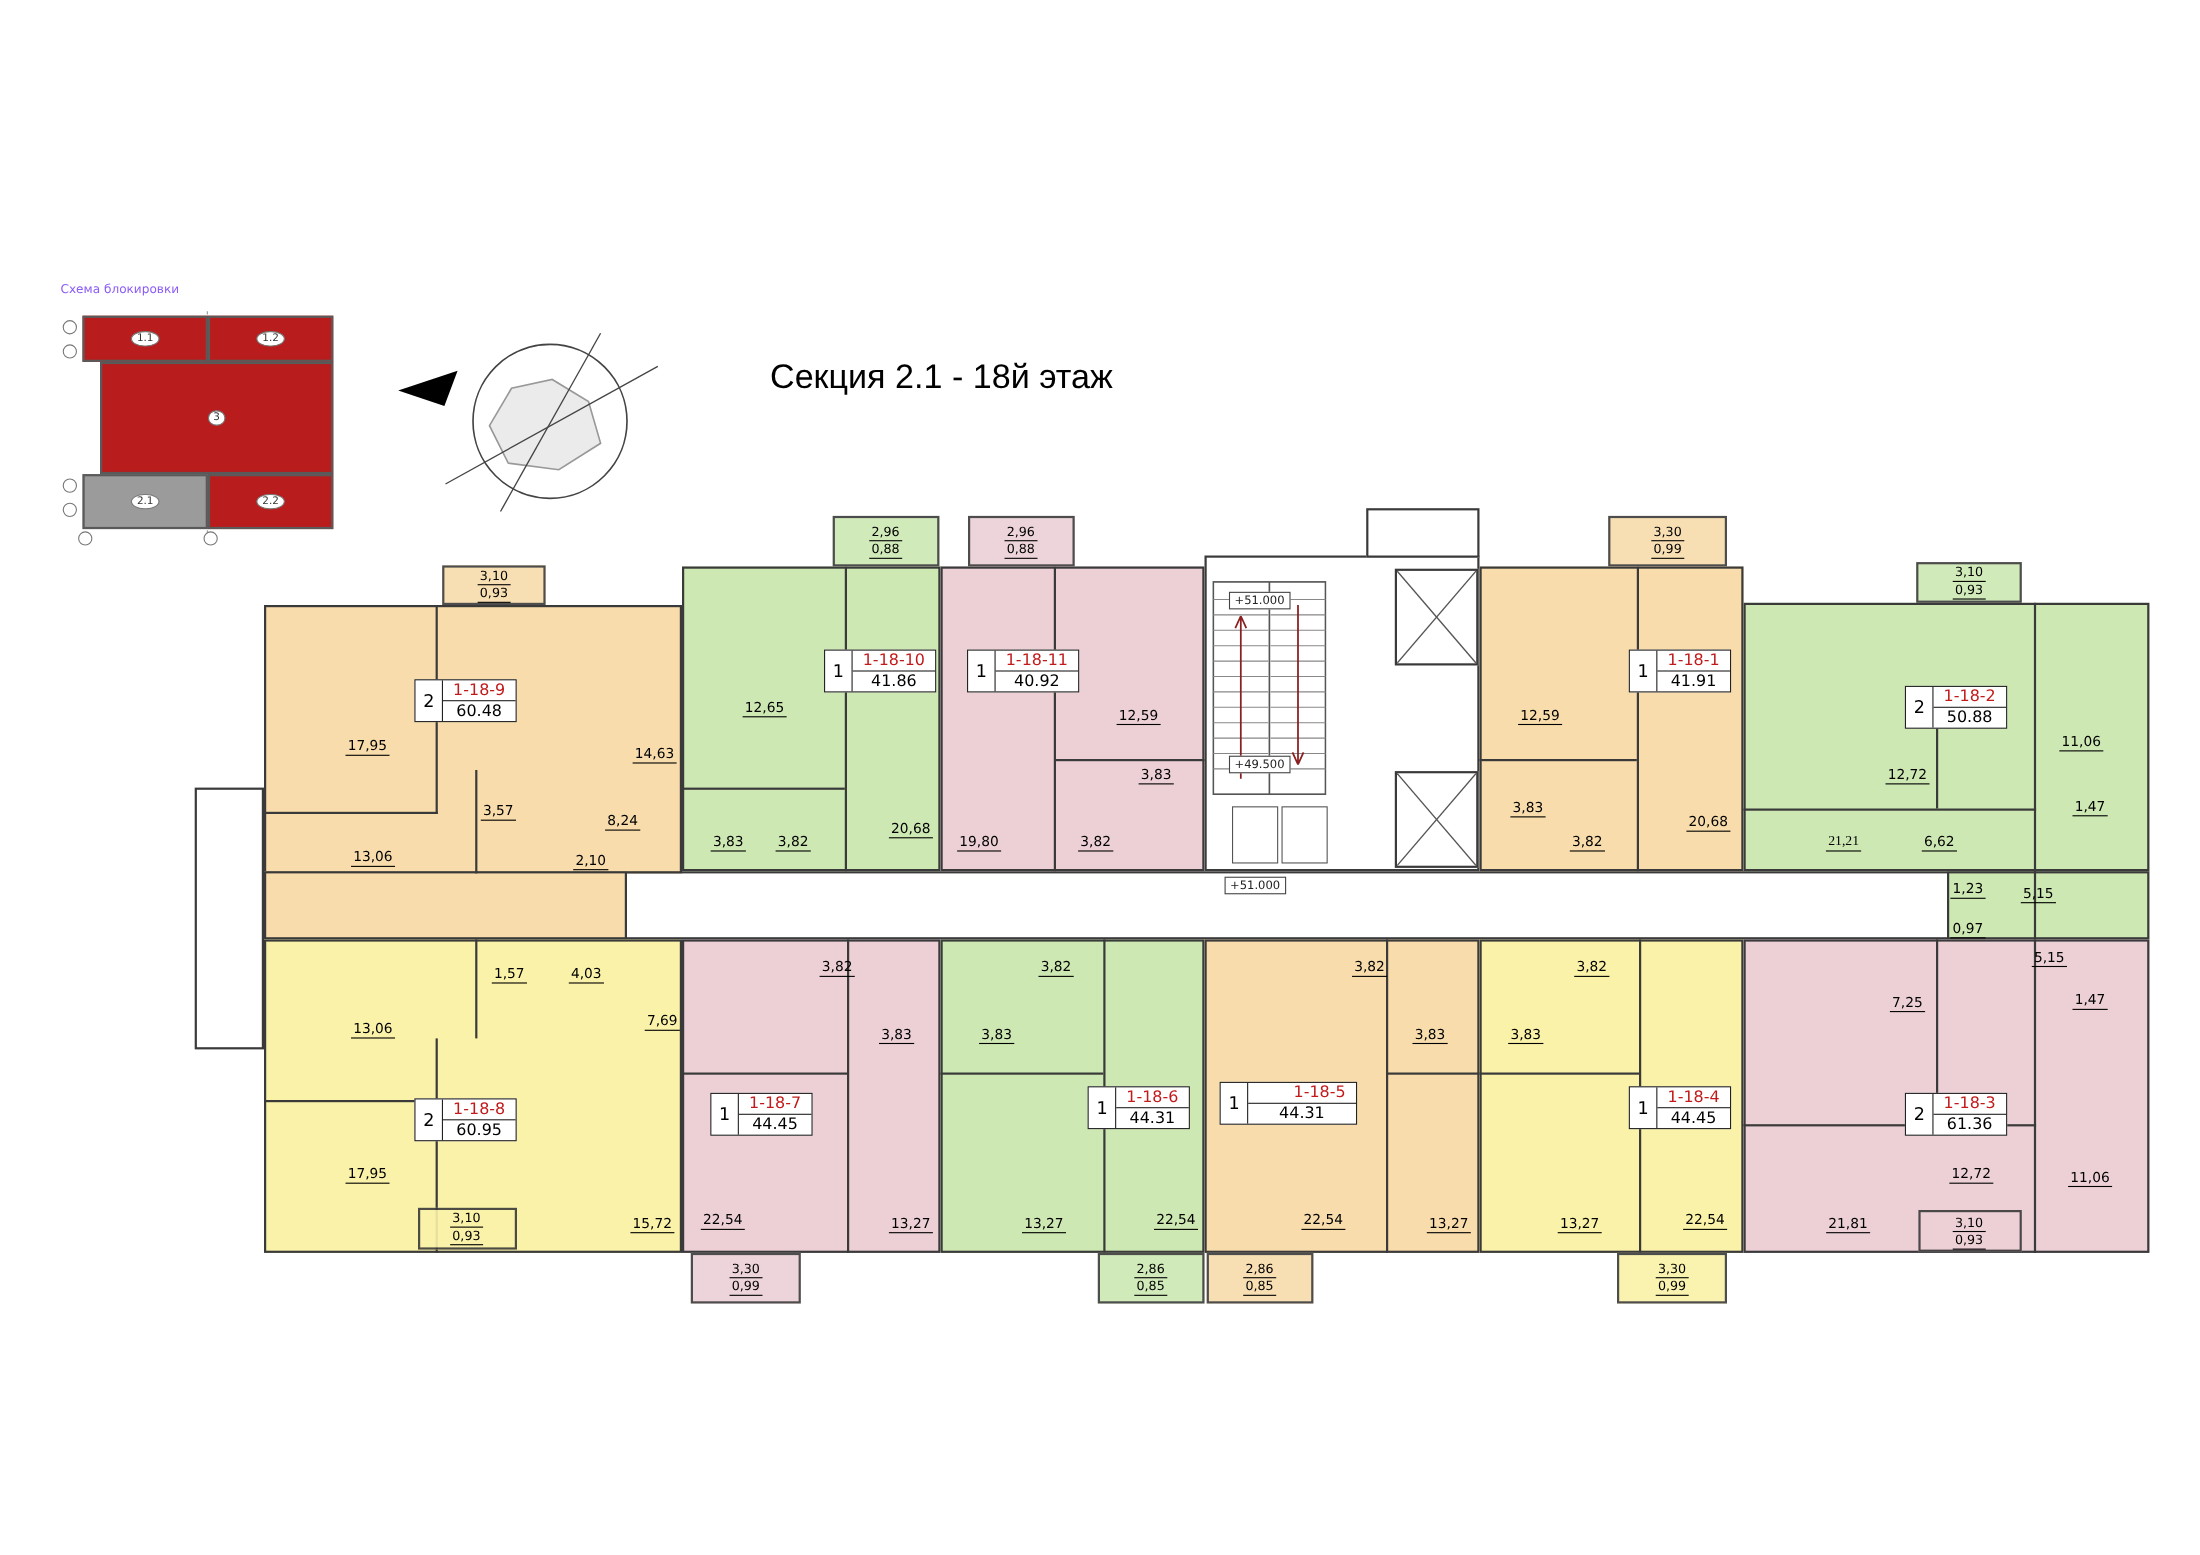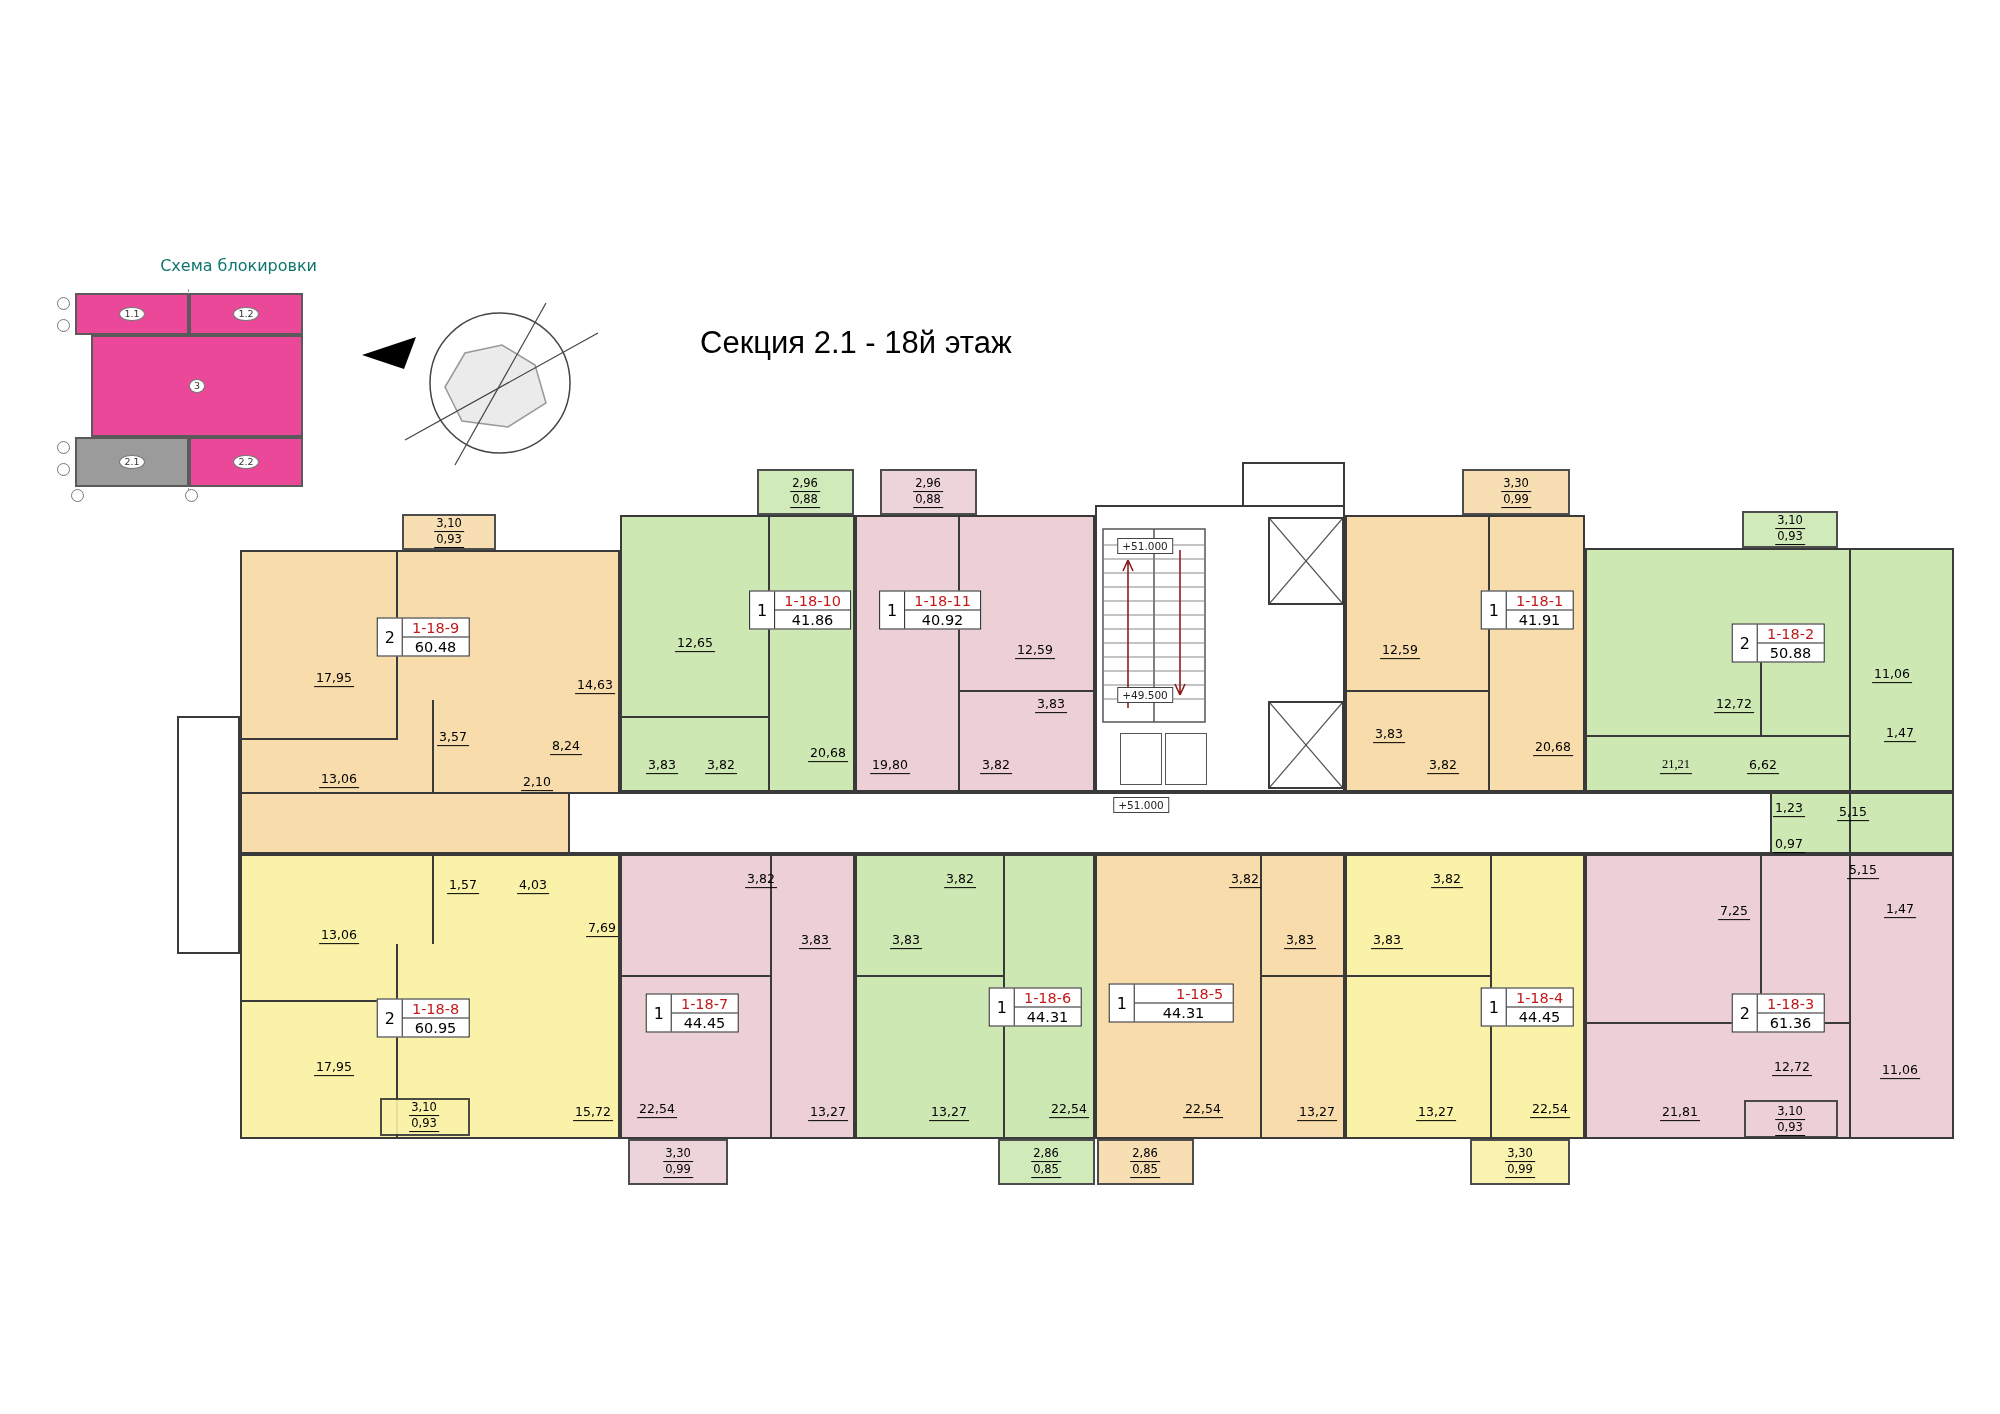--- a/index.html
+++ b/index.html
@@ -7,23 +7,23 @@
     width:2000px;height:1414px;position:relative;background:#fff;
     font-family:"DejaVu Sans",sans-serif;color:#111;overflow:hidden;
   }
   
   .page-title{
     position:absolute;left:700px;top:325px;font-family:"Liberation Sans",sans-serif;
     font-size:31px;color:#000;white-space:nowrap;
   }
   
   .scheme{position:absolute;left:55px;top:256px;width:262px;height:246px;}
-  .scheme-title{font-size:16px;text-align:right;color:#0f766e;}
+  .scheme-title{font-size:11px;text-align:left;color:#8b5cf6;}
   .scheme-canvas{position:relative;margin-top:8px;width:262px;height:218px;}
-  .sblock{position:absolute;border:2px solid #5a5a5a;background:#ec4899;box-sizing:border-box;
+  .sblock{position:absolute;border:2px solid #5a5a5a;background:#b91c1c;box-sizing:border-box;
           display:flex;align-items:center;justify-content:center;}
   .sblock.filled{background:#9b9b9b;}
   .slbl{font-size:9.5px;color:#333;background:#fff;border:1px solid #777;border-radius:50%;
         padding:1px 4px;line-height:1.1;}
   .sdash{position:absolute;left:133px;top:6px;height:202px;border-left:1px dashed #999;}
   .axm{position:absolute;width:11px;height:11px;border:1px solid #777;border-radius:50%;background:#fff;}
   
   .compass{position:absolute;left:350px;top:295px;width:250px;height:175px;}
   
   .apt{position:absolute;border:2px solid #3a3a3a;box-sizing:border-box;}

